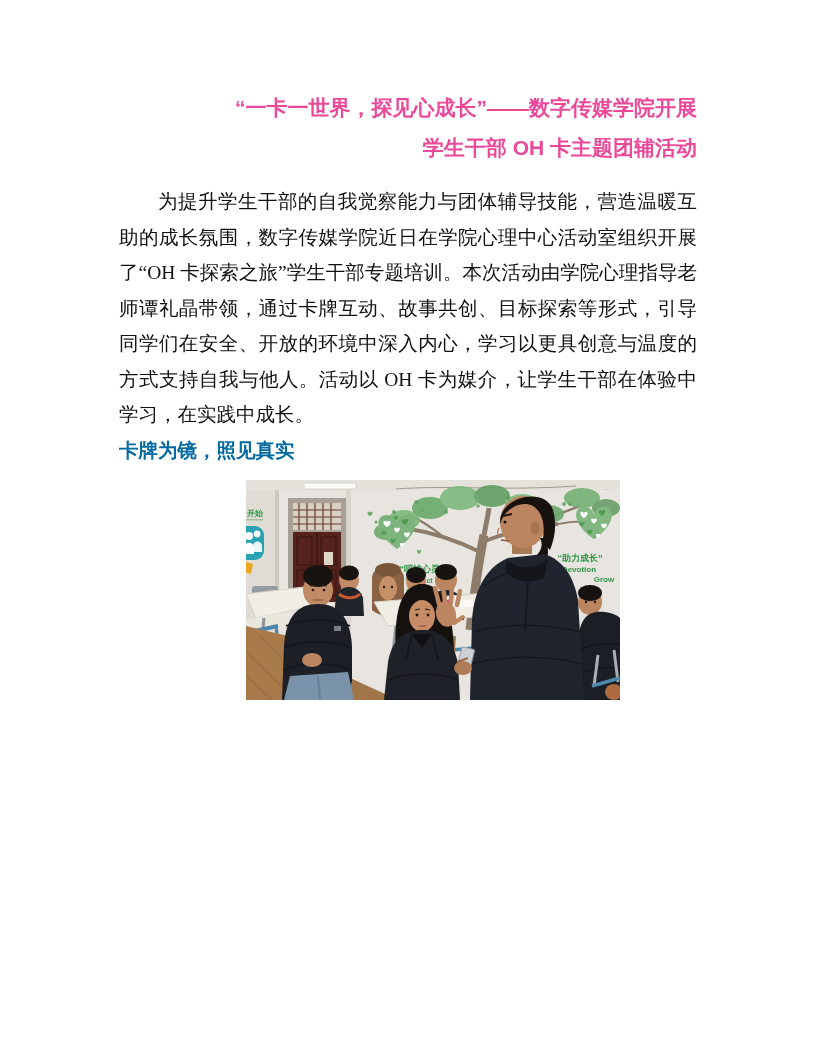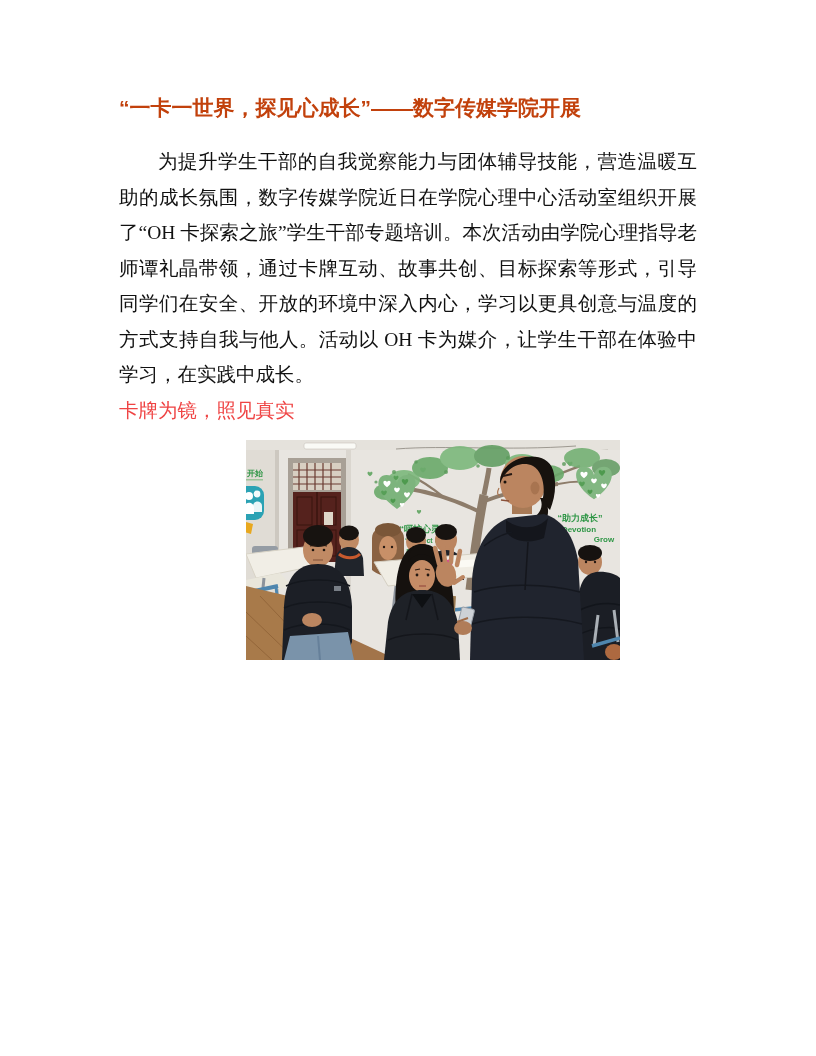--- a/index.html
+++ b/index.html
@@ -12,54 +12,55 @@
     font-family: "Liberation Serif", "DejaVu Serif", serif;
     color: #111;
   }
   .content { padding: 88px 119px 0 119px; }
   .doc-title {
     margin: 0;
     font-family: "Liberation Sans", "DejaVu Sans", sans-serif;
     font-weight: 700;
     font-size: 21px;
     line-height: 40px;
-    text-align: left;
-    color: #c2410c;
+    text-align: right;
+    color: #ec4899;
   }
   p.body-para {
     margin: 0;
     font-size: 19.5px;
     line-height: 35.5px;
     text-align: justify;
     text-indent: 2em;
   }
   p.para-1 { margin-top: 16px; }
   .section-heading {
     margin: 0;
     font-family: "Liberation Sans", "DejaVu Sans", sans-serif;
-    font-weight: 400;
+    font-weight: 700;
     font-size: 19.5px;
     line-height: 35.5px;
-    color: #ef4444;
+    color: #0369a1;
     text-align: left;
   }
   .photo-wrap { width: 325px; height: 220px; margin: 12px auto 16px; }
   .photo-wrap svg { display:block; width: 374px; height: 220px; }
   .cn-green {
     font-family: "Liberation Sans", "DejaVu Sans", sans-serif;
     font-weight: 700;
   }
 </style>
 </head>
 <body>
 
 <div class="page">
   <div class="content">
 
     <h1 class="doc-title">“一卡一世界，探见心成长”——数字传媒学院开展</h1>
+    <h1 class="doc-title">学生干部 OH 卡主题团辅活动</h1>
 
     <p class="body-para para-1">为提升学生干部的自我觉察能力与团体辅导技能，营造温暖互助的成长氛围，数字传媒学院近日在学院心理中心活动室组织开展了“OH 卡探索之旅”学生干部专题培训。本次活动由学院心理指导老师谭礼晶带领，通过卡牌互动、故事共创、目标探索等形式，引导同学们在安全、开放的环境中深入内心，学习以更具创意与温度的方式支持自我与他人。活动以 OH 卡为媒介，让学生干部在体验中学习，在实践中成长。</p>
 
     <h2 class="section-heading">卡牌为镜，照见真实</h2>
 
 
     <div class="photo-wrap">
       <svg viewBox="0 0 374 220" xmlns="http://www.w3.org/2000/svg">
         <defs>
           <path id="heart" d="M0,6.5 C-9,0.5 -8.5,-6.5 -4,-6.5 C-1.5,-6.5 0,-4.5 0,-3 C0,-4.5 1.5,-6.5 4,-6.5 C8.5,-6.5 9,0.5 0,6.5 Z"></path>

